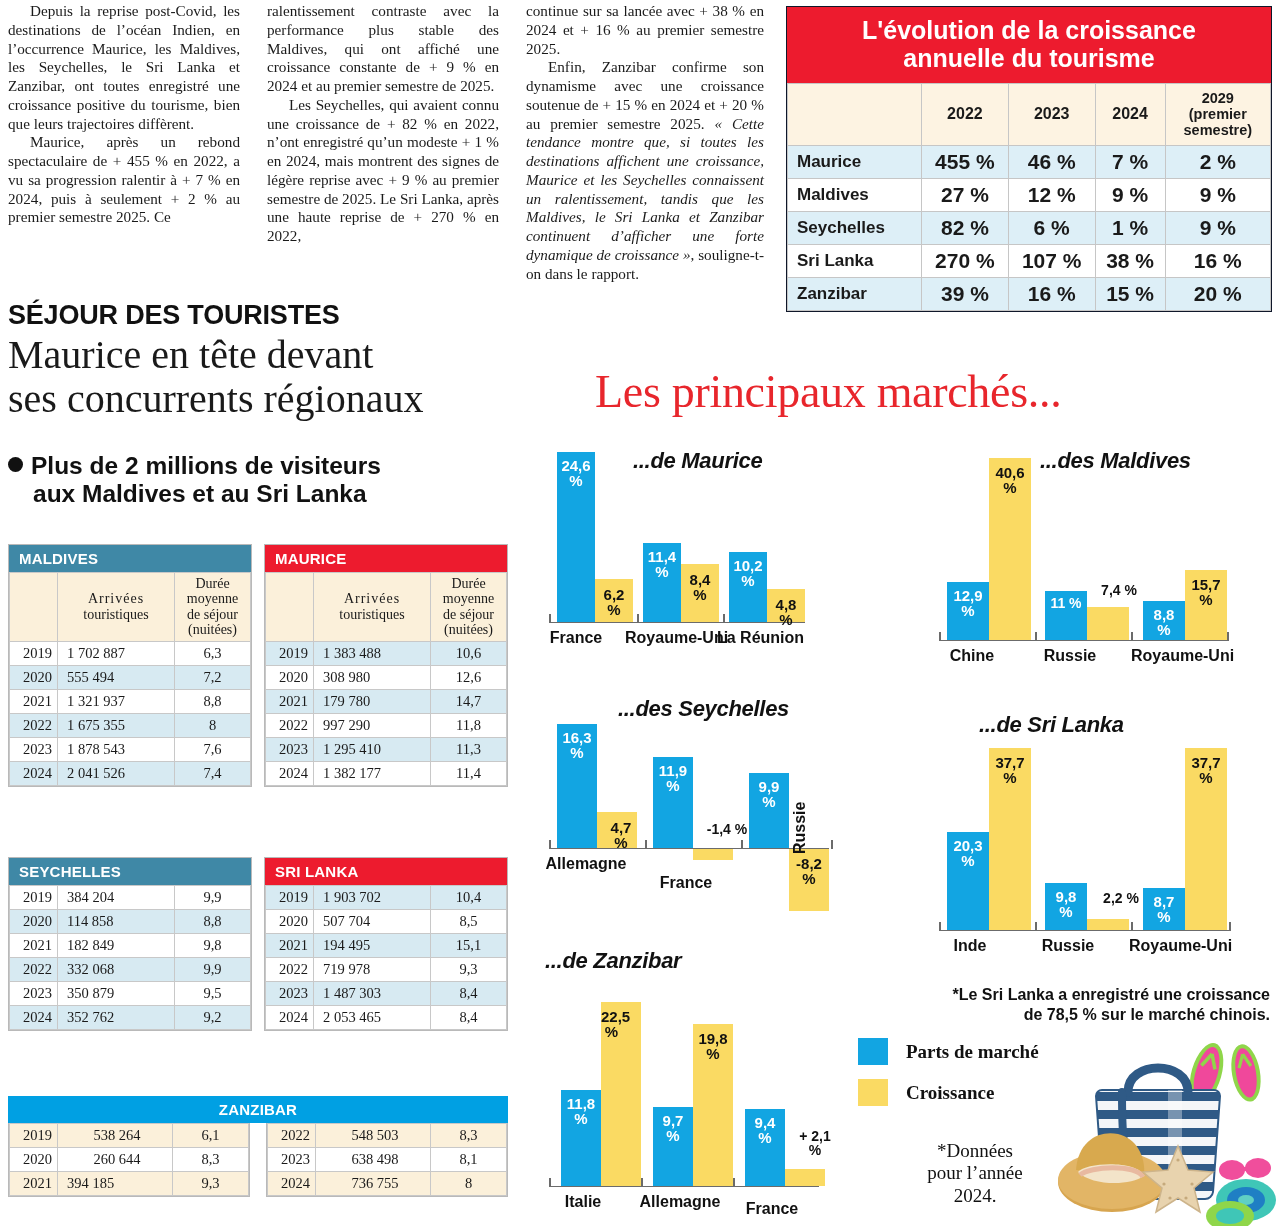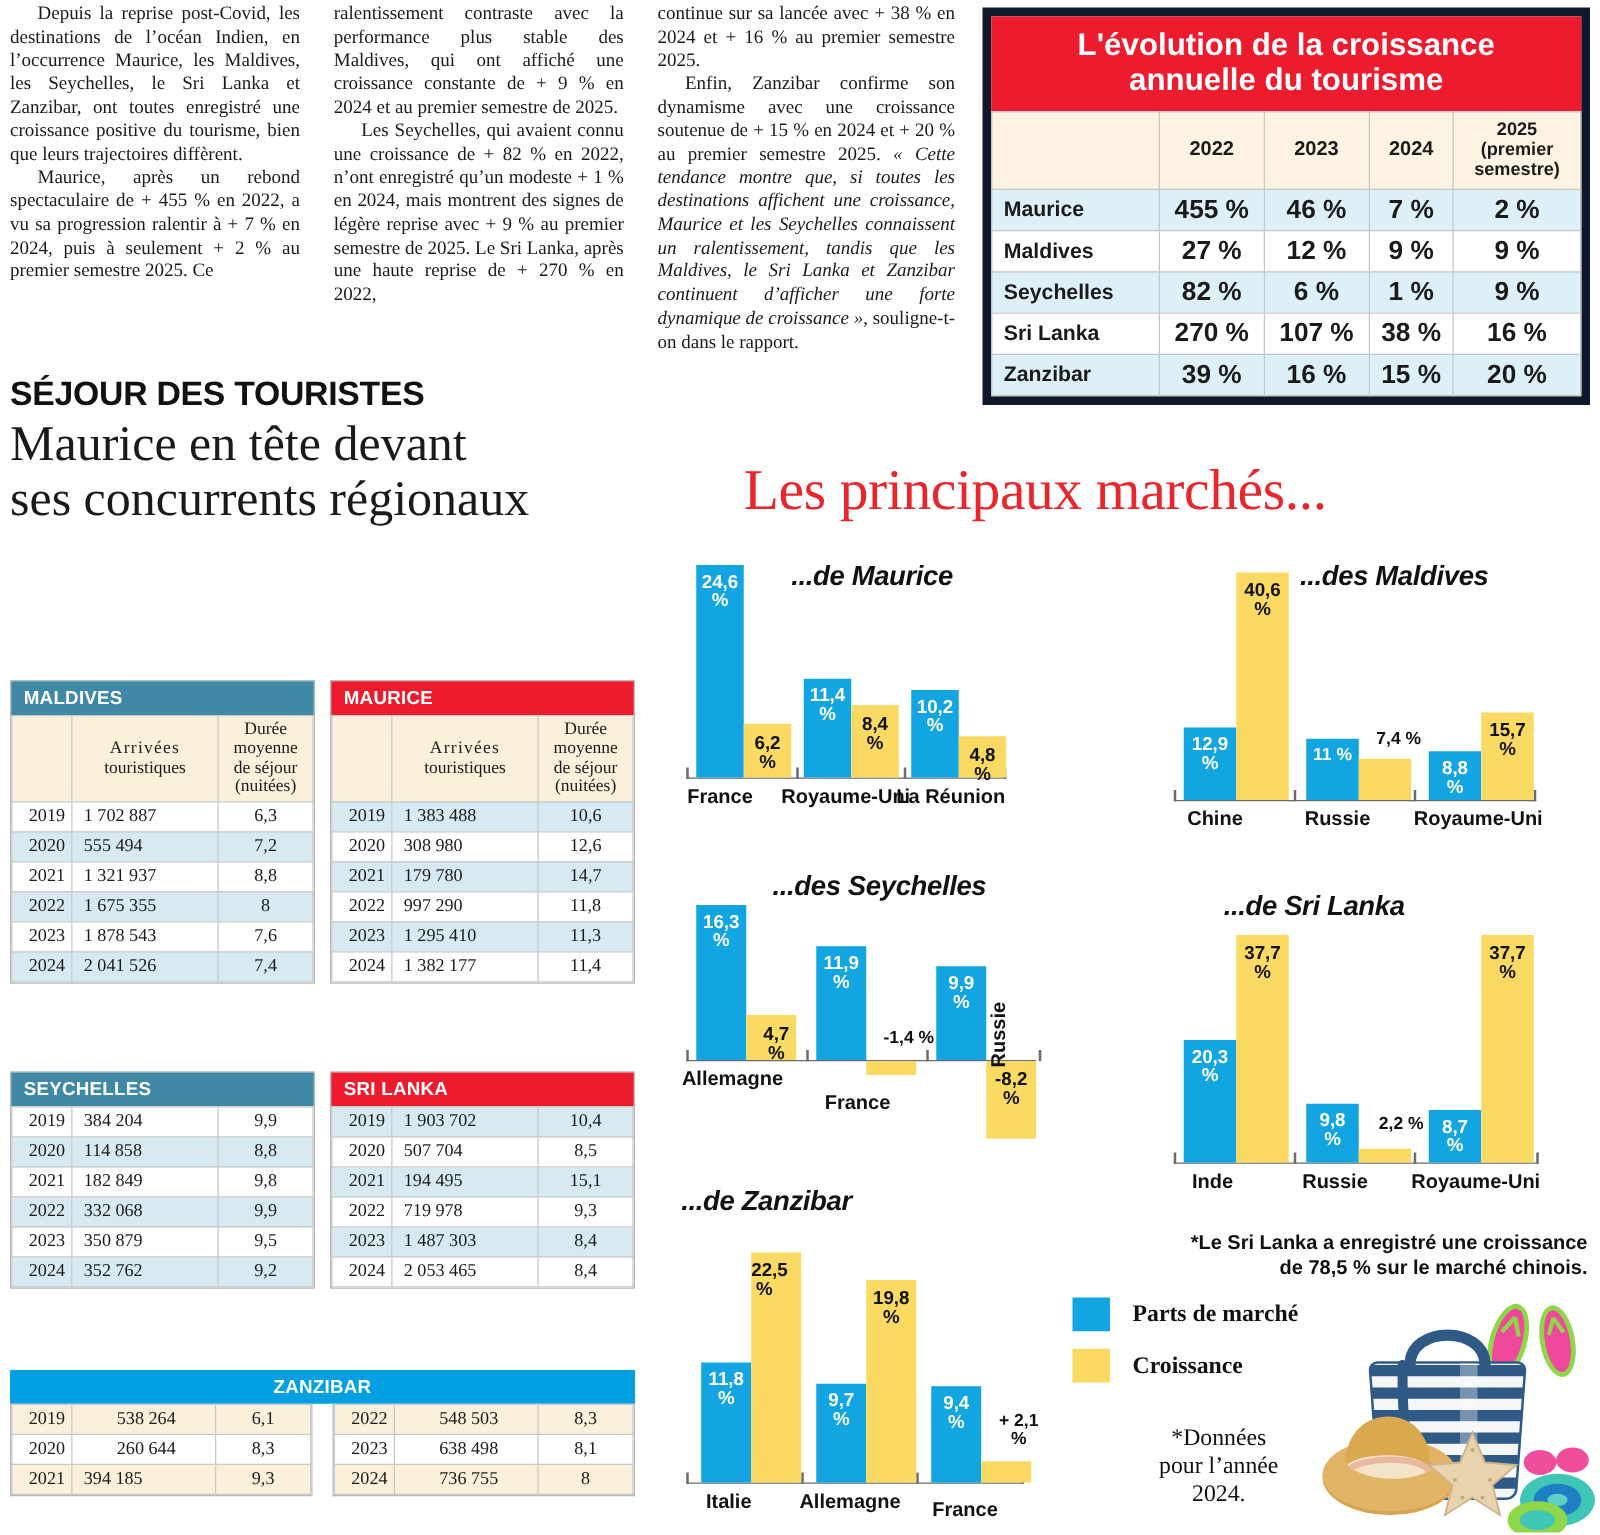--- a/index.html
+++ b/index.html
@@ -54,21 +54,21 @@
   .dtable th.sp { background:#fbf0da; }
   .dtable td.yr { width:48px; text-align:right; }
   .dtable td.num { text-align:left; padding-left:9px; }
   .dtable td.dur { text-align:center; }
   tr.sh td { background:#d7eaf2; }
   tr.pl td { background:#ffffff; }
   tr.cr td { background:#fbf0da; }
 
   
   .gtable { position:absolute; left:786px; top:6px; width:486px;
-            border:7px solid #0f172a; background:#fff; }
+            border:1px solid #0f172a; background:#fff; }
   .gt-title { background:#ed1b2e; color:#fff; text-align:center;
               font-family:"Liberation Sans", sans-serif; font-weight:bold;
               font-size:25px; line-height:1.1; padding:10px 6px 11px; }
   .gtable table { border-collapse:collapse; width:100%; }
   .gtable th, .gtable td { border:1px solid #c6c6c6; }
   .gtable th { background:#fdf3e2; font-family:"Liberation Sans", sans-serif;
                font-weight:bold; font-size:16px; text-align:center; padding:6px 2px;
                vertical-align:middle; line-height:1.12; }
   .gtable th.blank { width:134px; }
   .gtable th.sem { font-size:14.5px; }
@@ -135,35 +135,39 @@
       <p class="first" style="text-indent:0">continue sur sa lancée avec + 38 % en 2024 et + 16 % au premier semestre 2025.</p>
       <p>Enfin, Zanzibar confirme son dynamisme avec une croissance soutenue de + 15 % en 2024 et + 20 % au premier semestre 2025. <span class="ital">«&nbsp;Cette tendance montre que, si toutes les destinations affichent une croissance, Maurice et les Seychelles connaissent un ralentissement, tandis que les Maldives, le Sri Lanka et Zanzibar continuent d’afficher une forte dynamique de croissance&nbsp;»</span>, souligne-t-on dans le rapport.</p>
     </div>
   </div>
 
   <div class="kicker">SÉJOUR DES TOURISTES</div>
   <div class="headline">
     <div>Maurice en tête devant</div>
     <div>ses concurrents régionaux</div>
   </div>
+  <div class="bullethead">
+    <span class="dot"></span><span>Plus de 2 millions de visiteurs</span>
+    <span class="l2">aux Maldives et au Sri Lanka</span>
+  </div>
 
   <div class="gtable">
     <div class="gt-title">
       <div>L'évolution de la croissance</div>
       <div>annuelle du tourisme</div>
     </div>
     <table>
       <thead>
         <tr>
           <th class="blank"></th>
           <th>2022</th>
           <th>2023</th>
           <th>2024</th>
           <th class="sem">
-            <div>2025</div>
+            <div>2029</div>
             <div>(premier</div>
             <div>semestre)</div>
           </th>
         </tr>
       </thead>
       <tbody>
         <tr class="gsh">
           <td class="rlab">Maurice</td>
           <td class="val">455 %</td>
           <td class="val">46 %</td>

